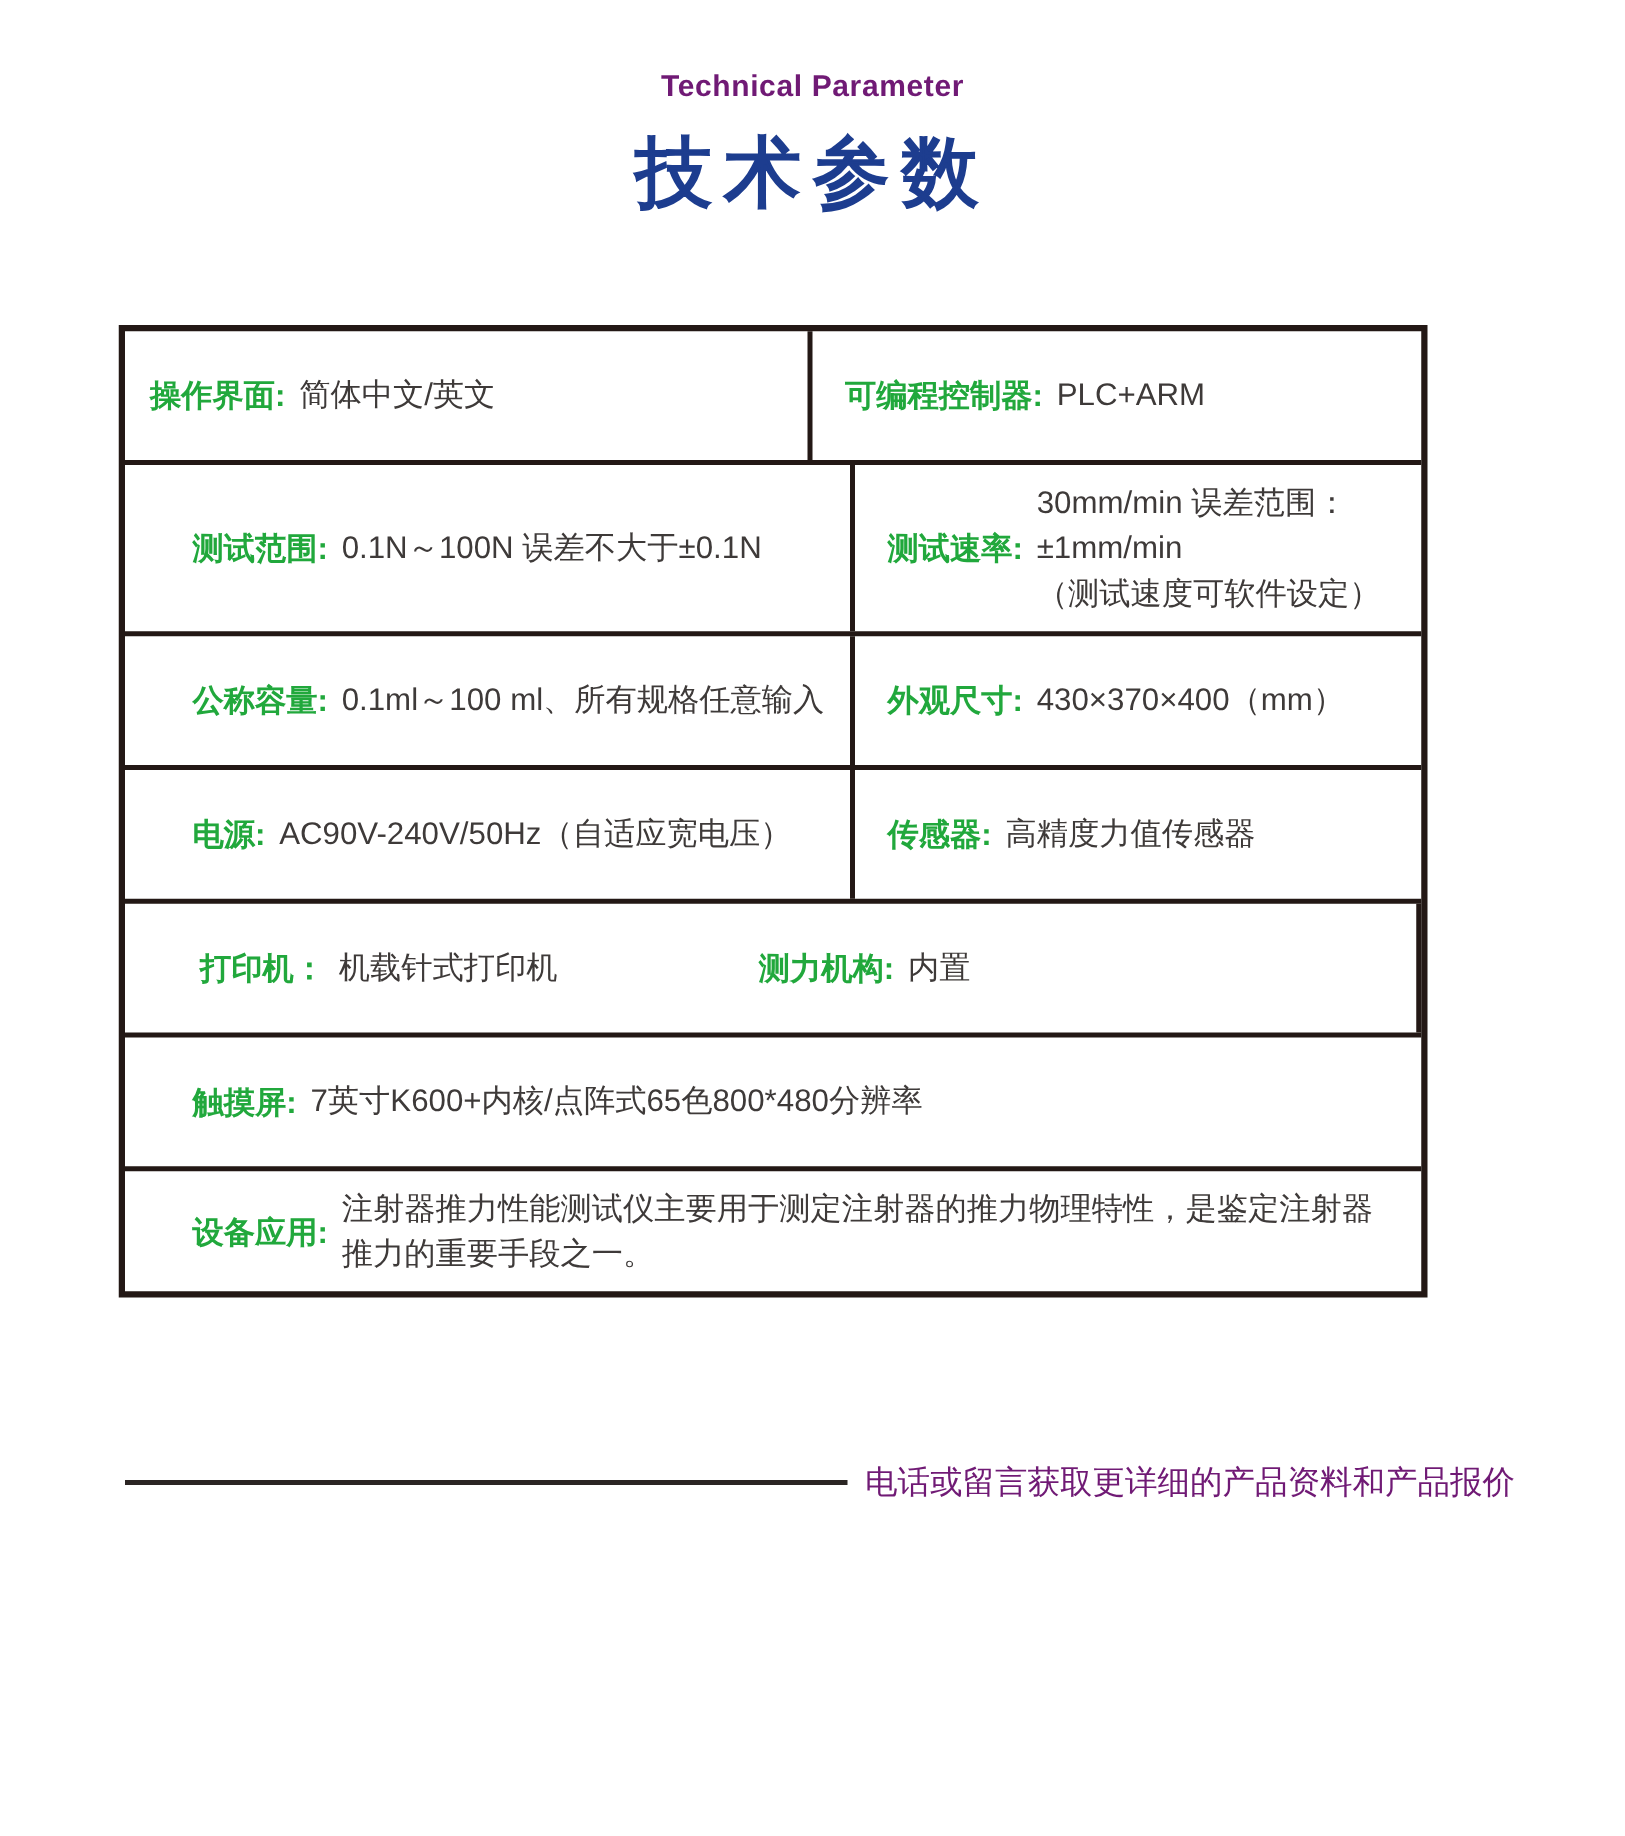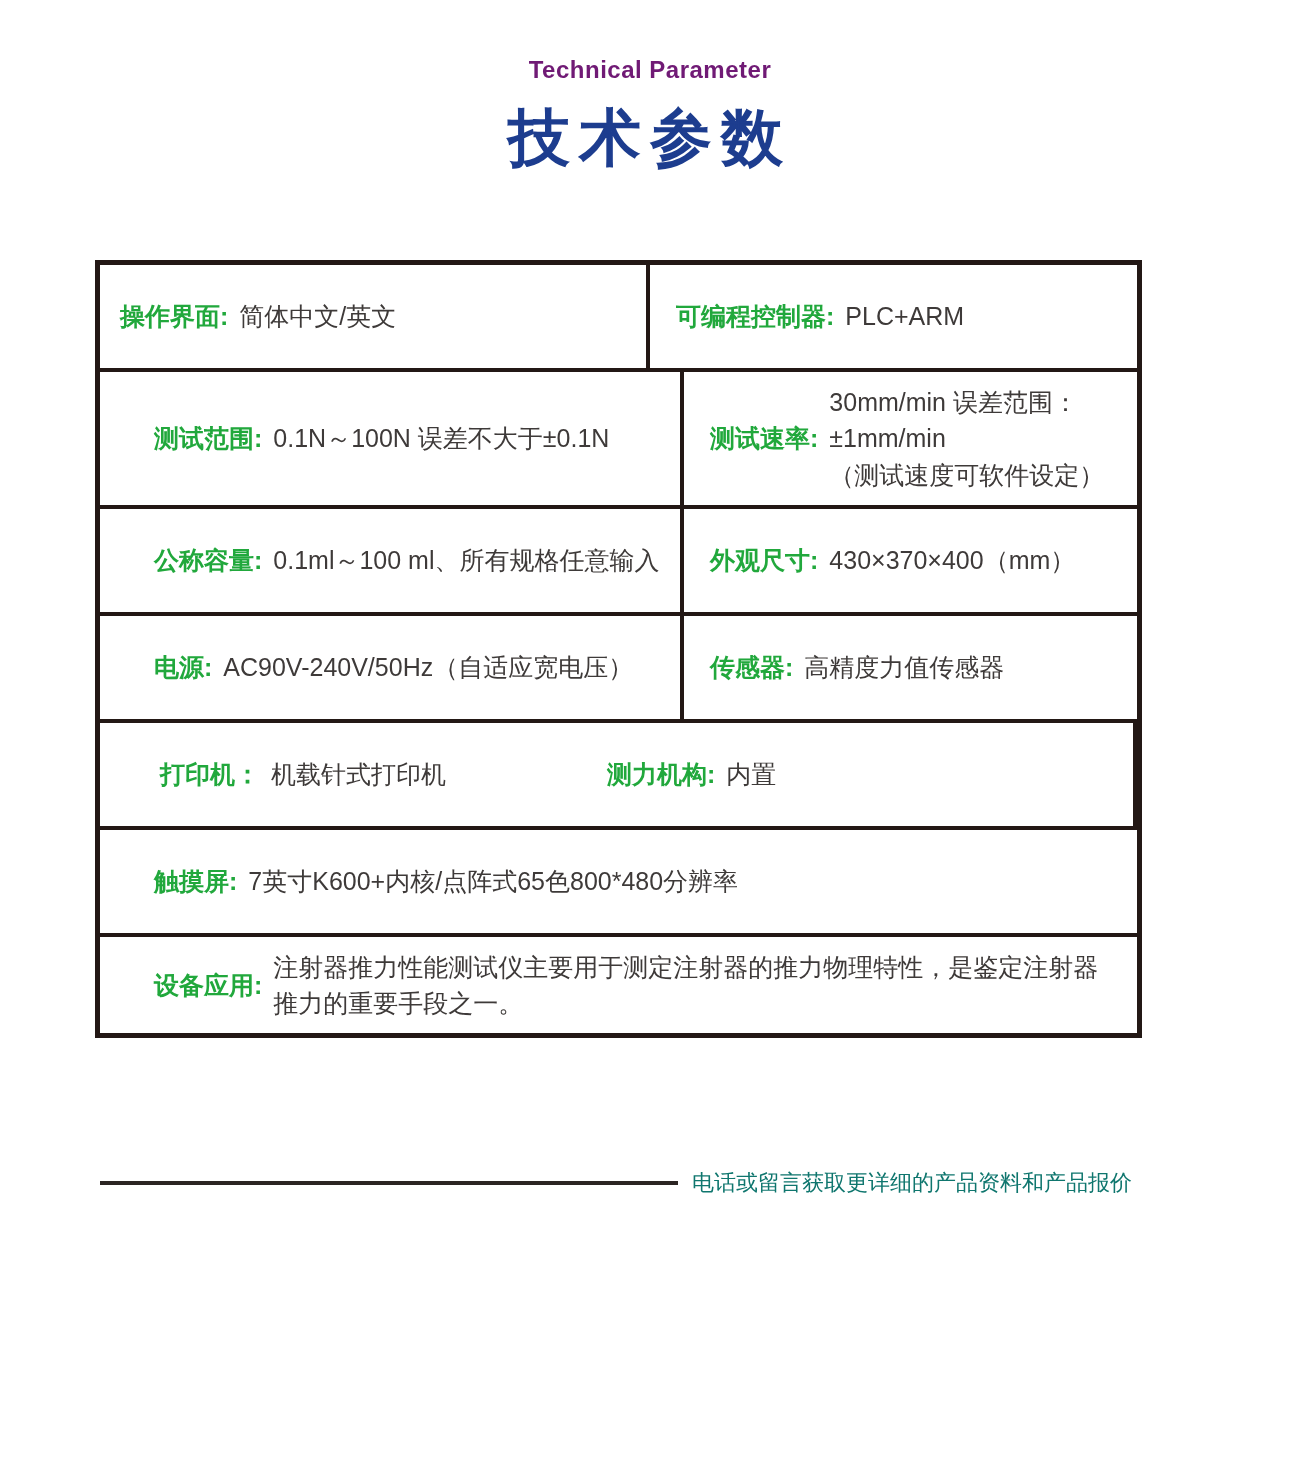--- a/index.html
+++ b/index.html
@@ -36,21 +36,21 @@
     white-space:nowrap;margin-right:11px;flex:0 0 auto;
   }
   .value{font-size:25px;color:#3e3a39;line-height:1.45;}
   .footer{
     position:absolute;left:100px;top:1168px;width:1120px;
     display:flex;align-items:center;
   }
   .footer-rule{
     flex:0 0 578px;height:4px;background:#2b2523;margin-right:14px;
   }
-  .footer-note{font-size:22px;color:#0f766e;white-space:nowrap;text-align:right;}
+  .footer-note{font-size:26px;color:#701a75;white-space:nowrap;text-align:right;}
 </style>
 </head>
 <body>
 
 <div class="header">
   <div class="subtitle">Technical Parameter</div>
   <h1 class="title">技术参数</h1>
 </div>
 
 <div class="spec-table">

